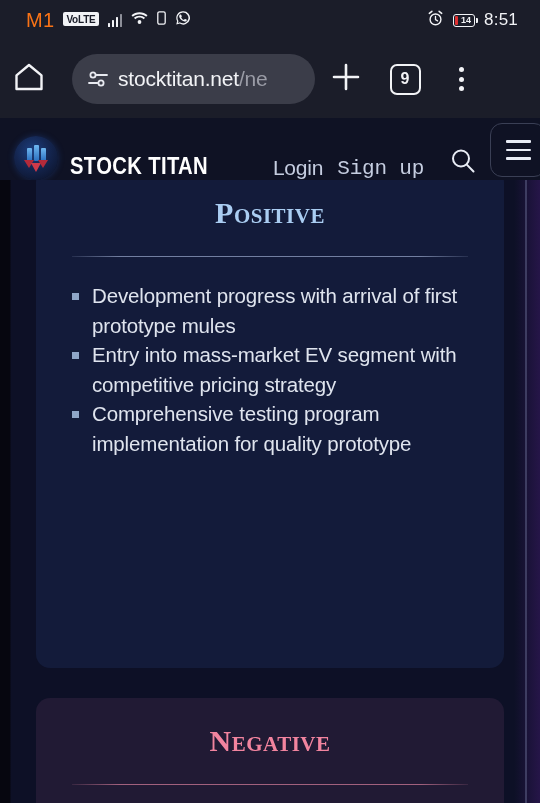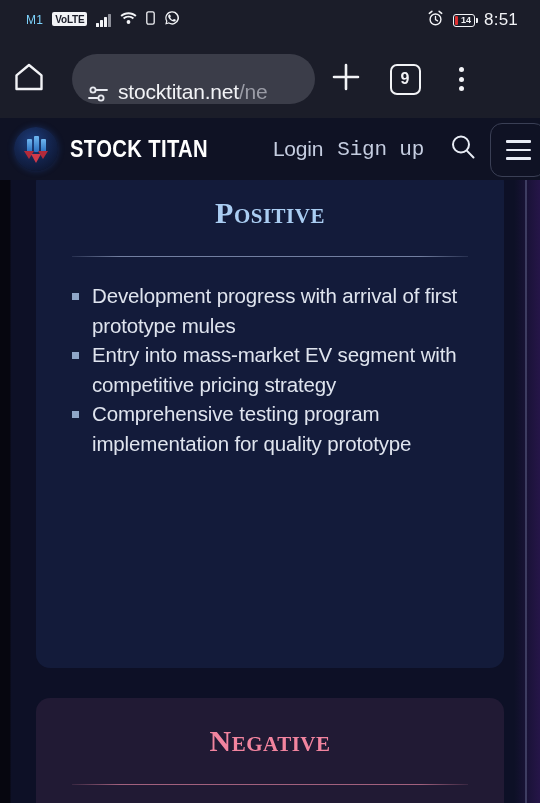--- a/index.html
+++ b/index.html
@@ -12,21 +12,21 @@
 
   
   .statusbar{
     position:relative;
     height:40px; width:540px;
     background:#1b1d29;
     display:flex; align-items:center;
     color:#ffffff;
   }
   .sb-left{ display:flex; align-items:center; gap:9px; margin-left:26px; }
-  .sb-carrier{ font-size:12px; letter-spacing:.3px; color:#7dd3fc; }
+  .sb-carrier{ font-size:20px; letter-spacing:.3px; color:#f97316; }
   .volte{
     font-size:10px; font-weight:bold; color:#1b1d29;
     background:#f2f3f6; border-radius:2px;
     padding:1.5px 3px 1px 3px; letter-spacing:-.2px;
     transform:translateY(-1px);
   }
   .sb-right{ display:flex; align-items:center; gap:9px; margin-left:auto; margin-right:22px; }
   .sb-time{ font-size:17px; color:#f2f3f6; letter-spacing:.2px; }
 
   .bars{ display:flex; align-items:flex-end; gap:1.5px; height:13px; }
@@ -53,21 +53,21 @@
 
   
   .browser{
     height:78px; width:540px; background:#1b1d29;
     display:flex; align-items:center;
   }
   .home-btn{ width:58px; display:flex; justify-content:center; align-items:center; }
   .urlbar{
     flex:0 0 243px; height:50px; margin-left:14px;
     background:#3b3d49; border-radius:25px;
-    display:flex; align-items:flex-end; padding:0 14px; overflow:hidden;
+    display:flex; align-items:center; padding:0 14px; overflow:hidden;
   }
   .url-icon{ flex:0 0 26px; display:flex; align-items:center; }
   .url-text{
     font-size:21px; color:#f2f3f6; white-space:nowrap;
     letter-spacing:-.2px; margin-left:6px;
   }
   .url-text .dim{ color:#9a9ca6; }
   .plus-btn{ width:62px; display:flex; justify-content:center; align-items:center; }
   .tabs-btn{ width:56px; display:flex; justify-content:center; align-items:center; }
   .tabcount{
@@ -76,21 +76,21 @@
     font-size:16px; font-weight:bold; color:#f2f3f6;
   }
   .menu-btn{ width:56px; display:flex; justify-content:center; align-items:center; gap:0; flex-direction:column; }
   .menu-btn span{ width:5px; height:5px; border-radius:50%; background:#f2f3f6; margin:2.2px 0; display:block;}
 
   
   .site-header{
     position:relative;
     height:62px; width:540px;
     background:#0f1224;
-    display:flex; align-items:center;
+    display:flex; align-items:flex-end;
     overflow:hidden;
   }
   .logo-mark{
     width:44px; height:44px; border-radius:50%; margin-left:14px;
     background:radial-gradient(circle at 42% 34%, #1d3f80 0%, #14254f 45%, #0a0f22 100%);
     position:relative; flex:0 0 44px;
     box-shadow:0 0 6px rgba(30,70,150,.45);
   }
   .logo-mark .bar{ position:absolute; width:5px; border-radius:1px; background:linear-gradient(#6fb7f0,#2a6fc0); }
   .logo-mark .b1{ left:13px; top:12px; height:13px; }

